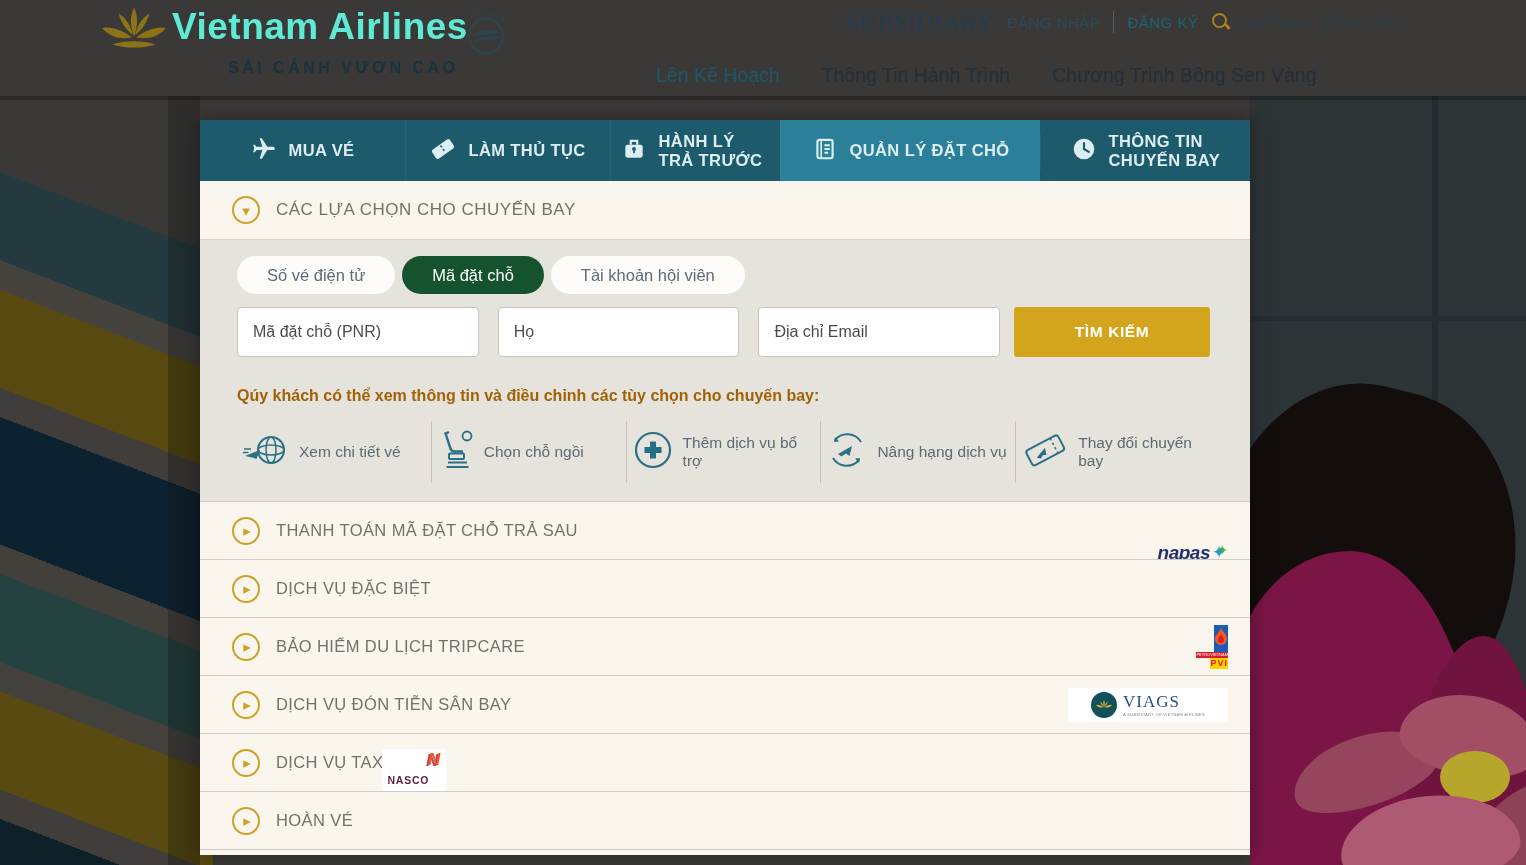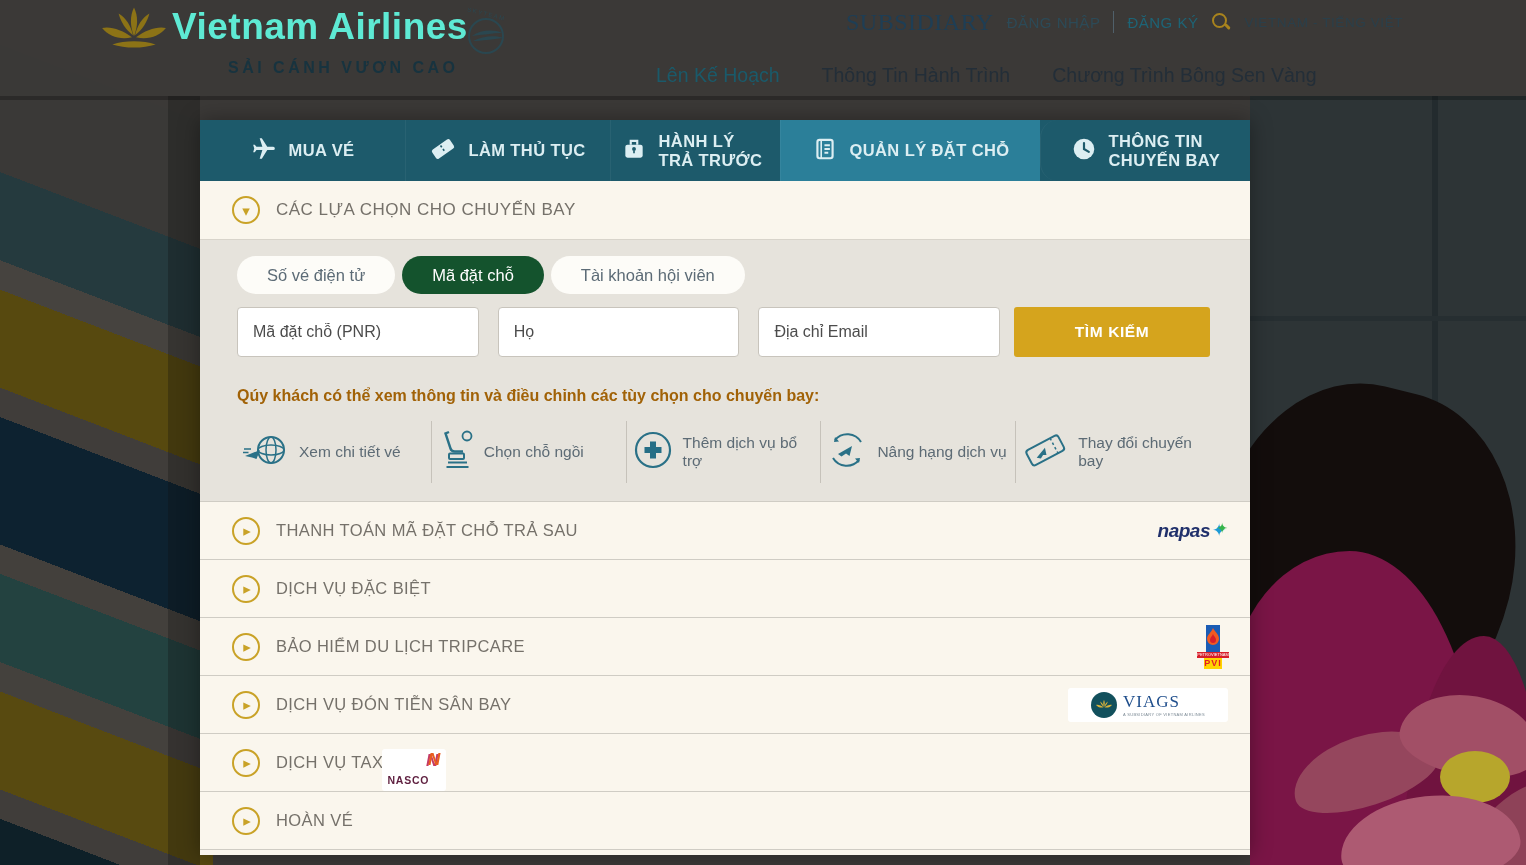--- a/index.html
+++ b/index.html
@@ -87,25 +87,25 @@
   .service:last-child { border-right:none; }
   .service-label { font-size:15.5px; color:#5d6b75; }
 
   .acc-row { height:58px; background:#faf6ed; border-top:1px solid #cfccc4; display:flex; align-items:center; gap:16px; padding:0 20px 0 32px; position:relative; cursor:pointer; }
   .acc-row:first-of-type { border-top:none; }
   .acc-label { font-size:16.5px; color:#75716a; letter-spacing:.4px; }
   .acc-logo { position:absolute; right:22px; top:50%; transform:translateY(-50%); }
   .panel-tail { height:6px; background:#faf6ed; border-top:1px solid #cfccc4; }
 
   
-  .napas-wrap { display:flex; align-items:flex-start; }
+  .napas-wrap { display:flex; align-items:flex-start;margin-top:22px; }
   .napas-text { font-size:19px; font-weight:bold; font-style:italic; color:#20306b; letter-spacing:-.5px; }
   .napas-star1 { color:#1c9ad6; font-size:17px; margin-left:2px; }
   .napas-star2 { color:#35b44a; font-size:14px; margin-left:-10px; }
-  .pvi-wrap { width:30px; display:flex; flex-direction:column; align-items:center; }
+  .pvi-wrap { width:30px; display:flex; flex-direction:column; align-items:flex-end; }
   .pvi-blue { height:27px; background:#1a5cb5; display:flex; align-items:center; justify-content:center; }
   .pvi-band { height:6px; background:#d81e2a; color:#fff; font-size:4px; text-align:center; line-height:6px; overflow:hidden; }
   .pvi-yellow { height:11px; background:#ffd400; color:#e31d25; font-weight:bold; font-size:9px; text-align:center; line-height:11px; letter-spacing:1px; }
   .viags-wrap { background:#fff; border-radius:3px; padding:4px 23px; display:flex; align-items:center; gap:6px; }
   .viags-circle { width:26px; height:26px; border-radius:50%; background:#12505c; display:flex; align-items:center; justify-content:center; }
   .viags-col { display:flex; flex-direction:column; }
   .viags-text { font-family:"Liberation Serif", serif; font-size:17px; color:#1f4e8c; letter-spacing:1px; line-height:1; }
   .viags-sub { font-size:4px; color:#7d8b96; letter-spacing:.3px; margin-top:2px; white-space:nowrap; }
   .nasco-wrap { width:64px; height:42px; background:#fff; border-radius:3px; position:relative; }
   .nasco-mark { position:absolute; top:1px; right:6px; font-size:17px; font-weight:bold; font-style:italic; color:#e85d1f; text-shadow:-2px 1px 0 #c43a66; }

